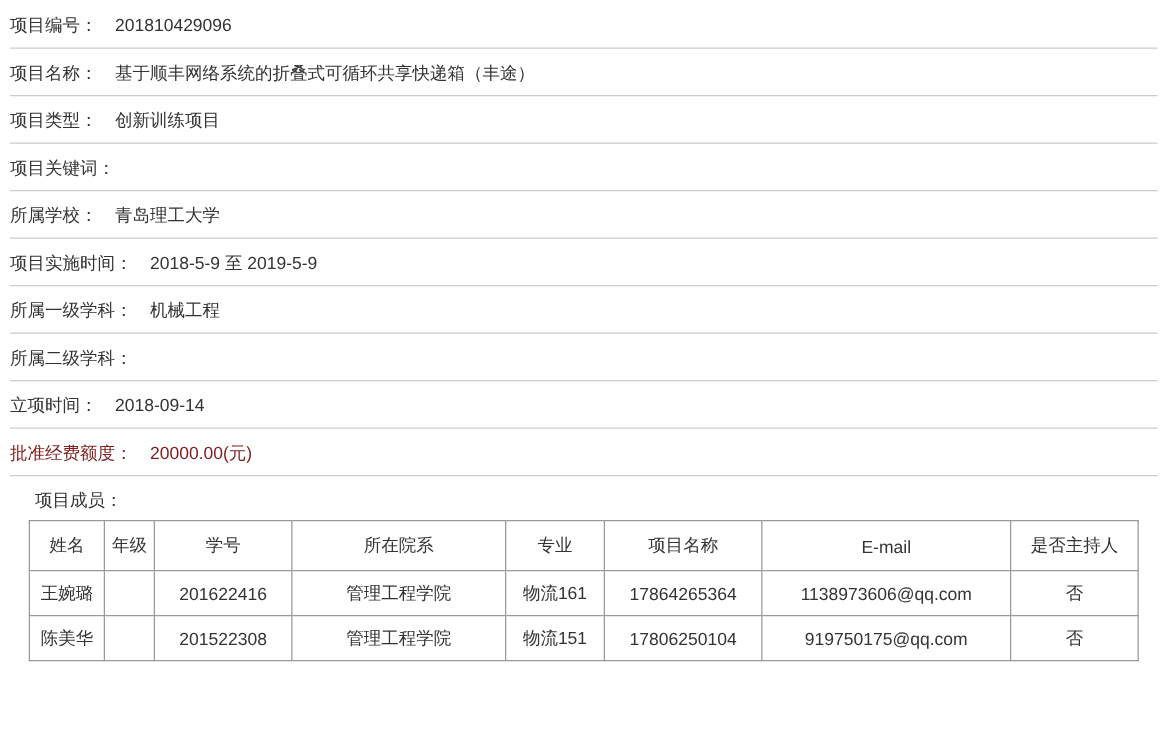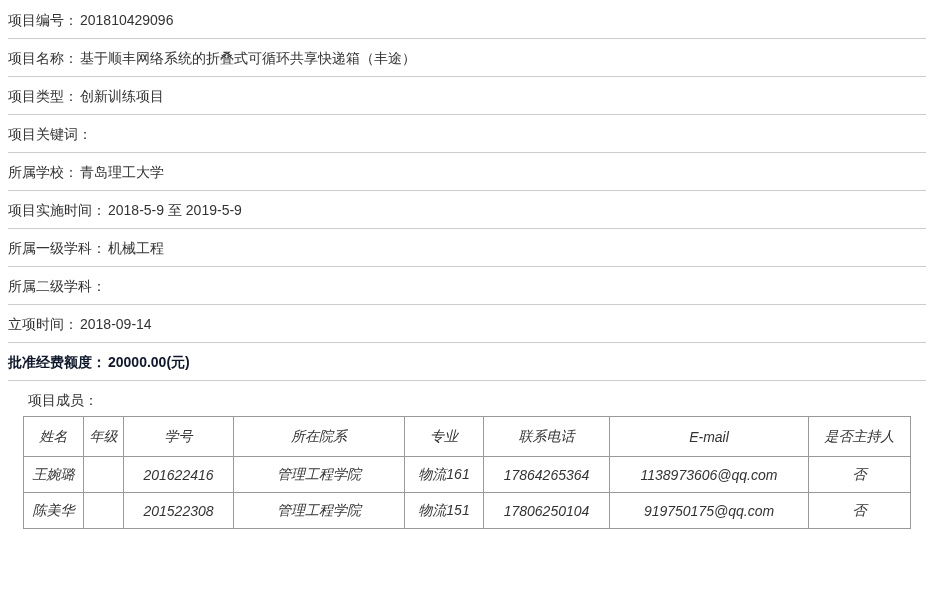--- a/index.html
+++ b/index.html
@@ -16,22 +16,22 @@
     padding: 1px 7px 0 8px;
   }
   .field {
     font-size: 14px;
     line-height: 14px;
     padding: 12px 0 11px 0;
     border-bottom: 1px solid #cccccc;
     white-space: nowrap;
   }
   .field .label { }
-  .field .value { margin-left: 2px; text-align: right; }
-  .field.highlight { color: #0f172a; font-weight: bold; }
+  .field .value { margin-left: 14px; text-align: right; }
+  .field.highlight { color: #7f1d1d; }
   .field.members-label {
     border-bottom: none;
     padding-bottom: 9px;
     margin-left: 20px;
   }
   .table-wrap {
     margin-left: 15px;
   }
   table.members {
     border-collapse: collapse;
@@ -41,21 +41,20 @@
   table.members th,
   table.members td {
     border: 1px solid #999999;
     font-size: 14px;
     font-weight: normal;
     text-align: center;
     vertical-align: middle;
     padding: 0 2px;
     overflow: hidden;
     white-space: nowrap;
-    font-style: italic;
   }
   table.members th { height: 40px; }
   table.members td { height: 36px; }
 </style>
 </head>
 <body>
 
 <div class="page">
 
   <div class="field">
@@ -114,21 +113,21 @@
           <col style="width:199px">
           <col style="width:102px">
       </colgroup>
       <thead>
         <tr>
           <th>姓名</th>
           <th>年级</th>
           <th>学号</th>
           <th>所在院系</th>
           <th>专业</th>
-          <th>联系电话</th>
+          <th>项目名称</th>
           <th>E-mail</th>
           <th>是否主持人</th>
         </tr>
       </thead>
       <tbody>
         <tr>
           <td>王婉璐</td>
           <td></td>
           <td>201622416</td>
           <td>管理工程学院</td>

